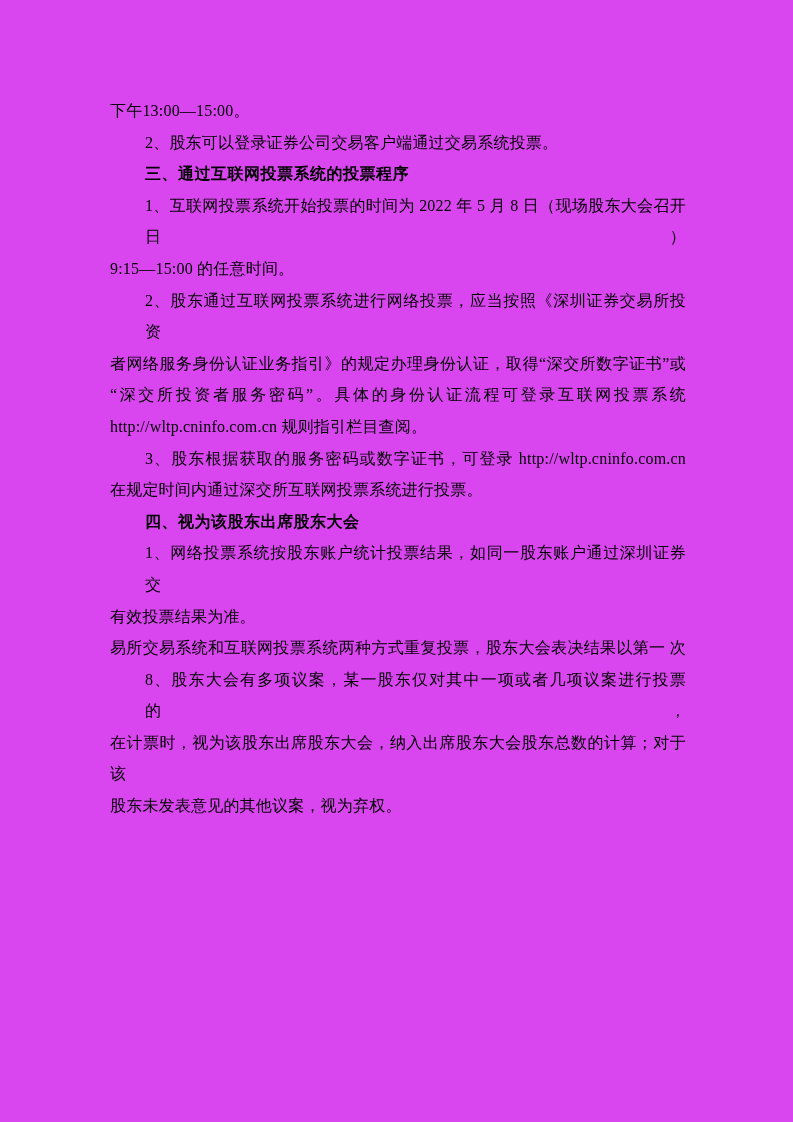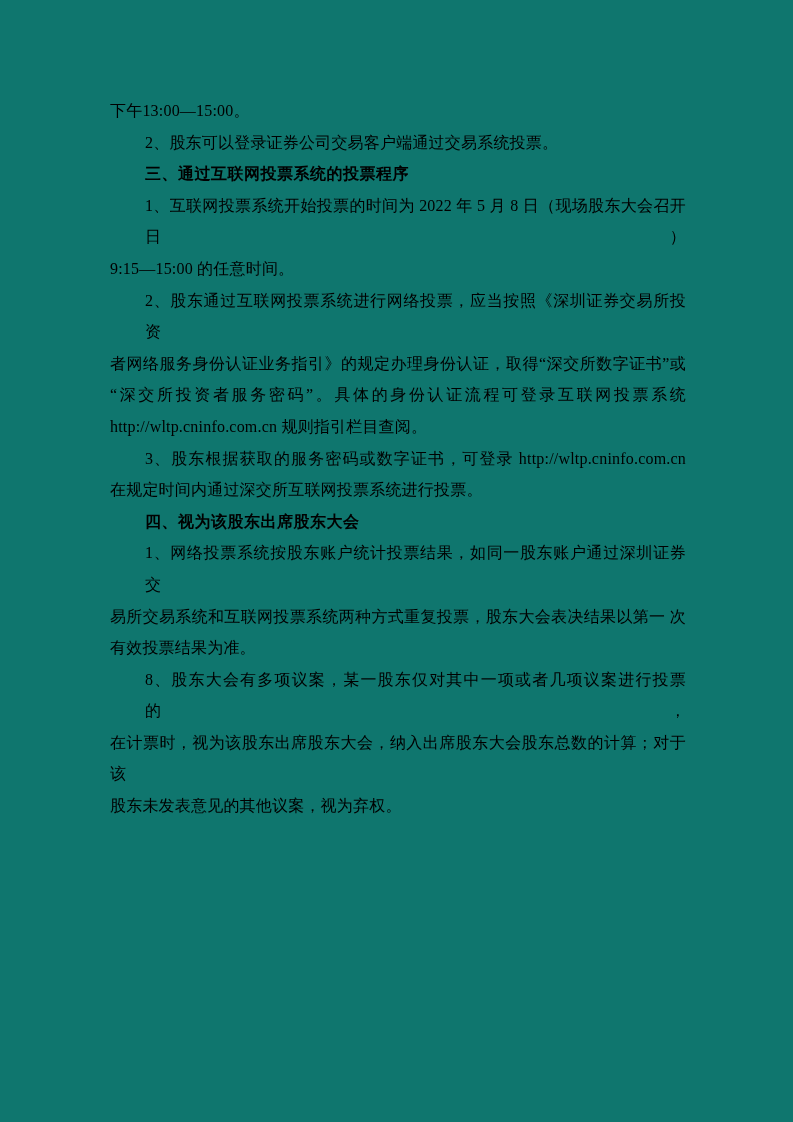--- a/index.html
+++ b/index.html
@@ -6,21 +6,21 @@
   body {
     width: 793px; height: 1122px;
     background: #ffffff;
     font-family: "Liberation Serif", "DejaVu Serif", serif;
     color: #000000;
     overflow: hidden;
   }
   .page {
     position: relative;
     width: 793px; height: 1122px;
-    background: #0f766e;
+    background: #d946ef;
   }
   .text-block {
     position: absolute;
     left: 110px; top: 95px;
     width: 576px;
     font-size: 16px;
     line-height: 31.6px;
     letter-spacing: 0.2px;
   }
   .line {
@@ -46,19 +46,19 @@
     <div class="line indent jl">1、互联网投票系统开始投票的时间为 2022 年 5 月 8 日（现场股东大会召开日）</div>
     <div class="line">9:15—15:00 的任意时间。</div>
     <div class="line indent jl">2、股东通过互联网投票系统进行网络投票，应当按照《深圳证券交易所投资</div>
     <div class="line jl">者网络服务身份认证业务指引》的规定办理身份认证，取得“深交所数字证书”或</div>
     <div class="line jl">“深交所投资者服务密码”。具体的身份认证流程可登录互联网投票系统</div>
     <div class="line">http://wltp.cninfo.com.cn 规则指引栏目查阅。</div>
     <div class="line indent jl">3、股东根据获取的服务密码或数字证书，可登录 http://wltp.cninfo.com.cn</div>
     <div class="line">在规定时间内通过深交所互联网投票系统进行投票。</div>
     <div class="line indent heading">四、视为该股东出席股东大会</div>
     <div class="line indent jl">1、网络投票系统按股东账户统计投票结果，如同一股东账户通过深圳证券交</div>
+    <div class="line">有效投票结果为准。</div>
     <div class="line jl">易所交易系统和互联网投票系统两种方式重复投票，股东大会表决结果以第一 次</div>
-    <div class="line">有效投票结果为准。</div>
     <div class="line indent jl">8、股东大会有多项议案，某一股东仅对其中一项或者几项议案进行投票的，</div>
     <div class="line jl">在计票时，视为该股东出席股东大会，纳入出席股东大会股东总数的计算；对于该</div>
     <div class="line">股东未发表意见的其他议案，视为弃权。</div>
   </div>
 </div>
 
 </body></html>

